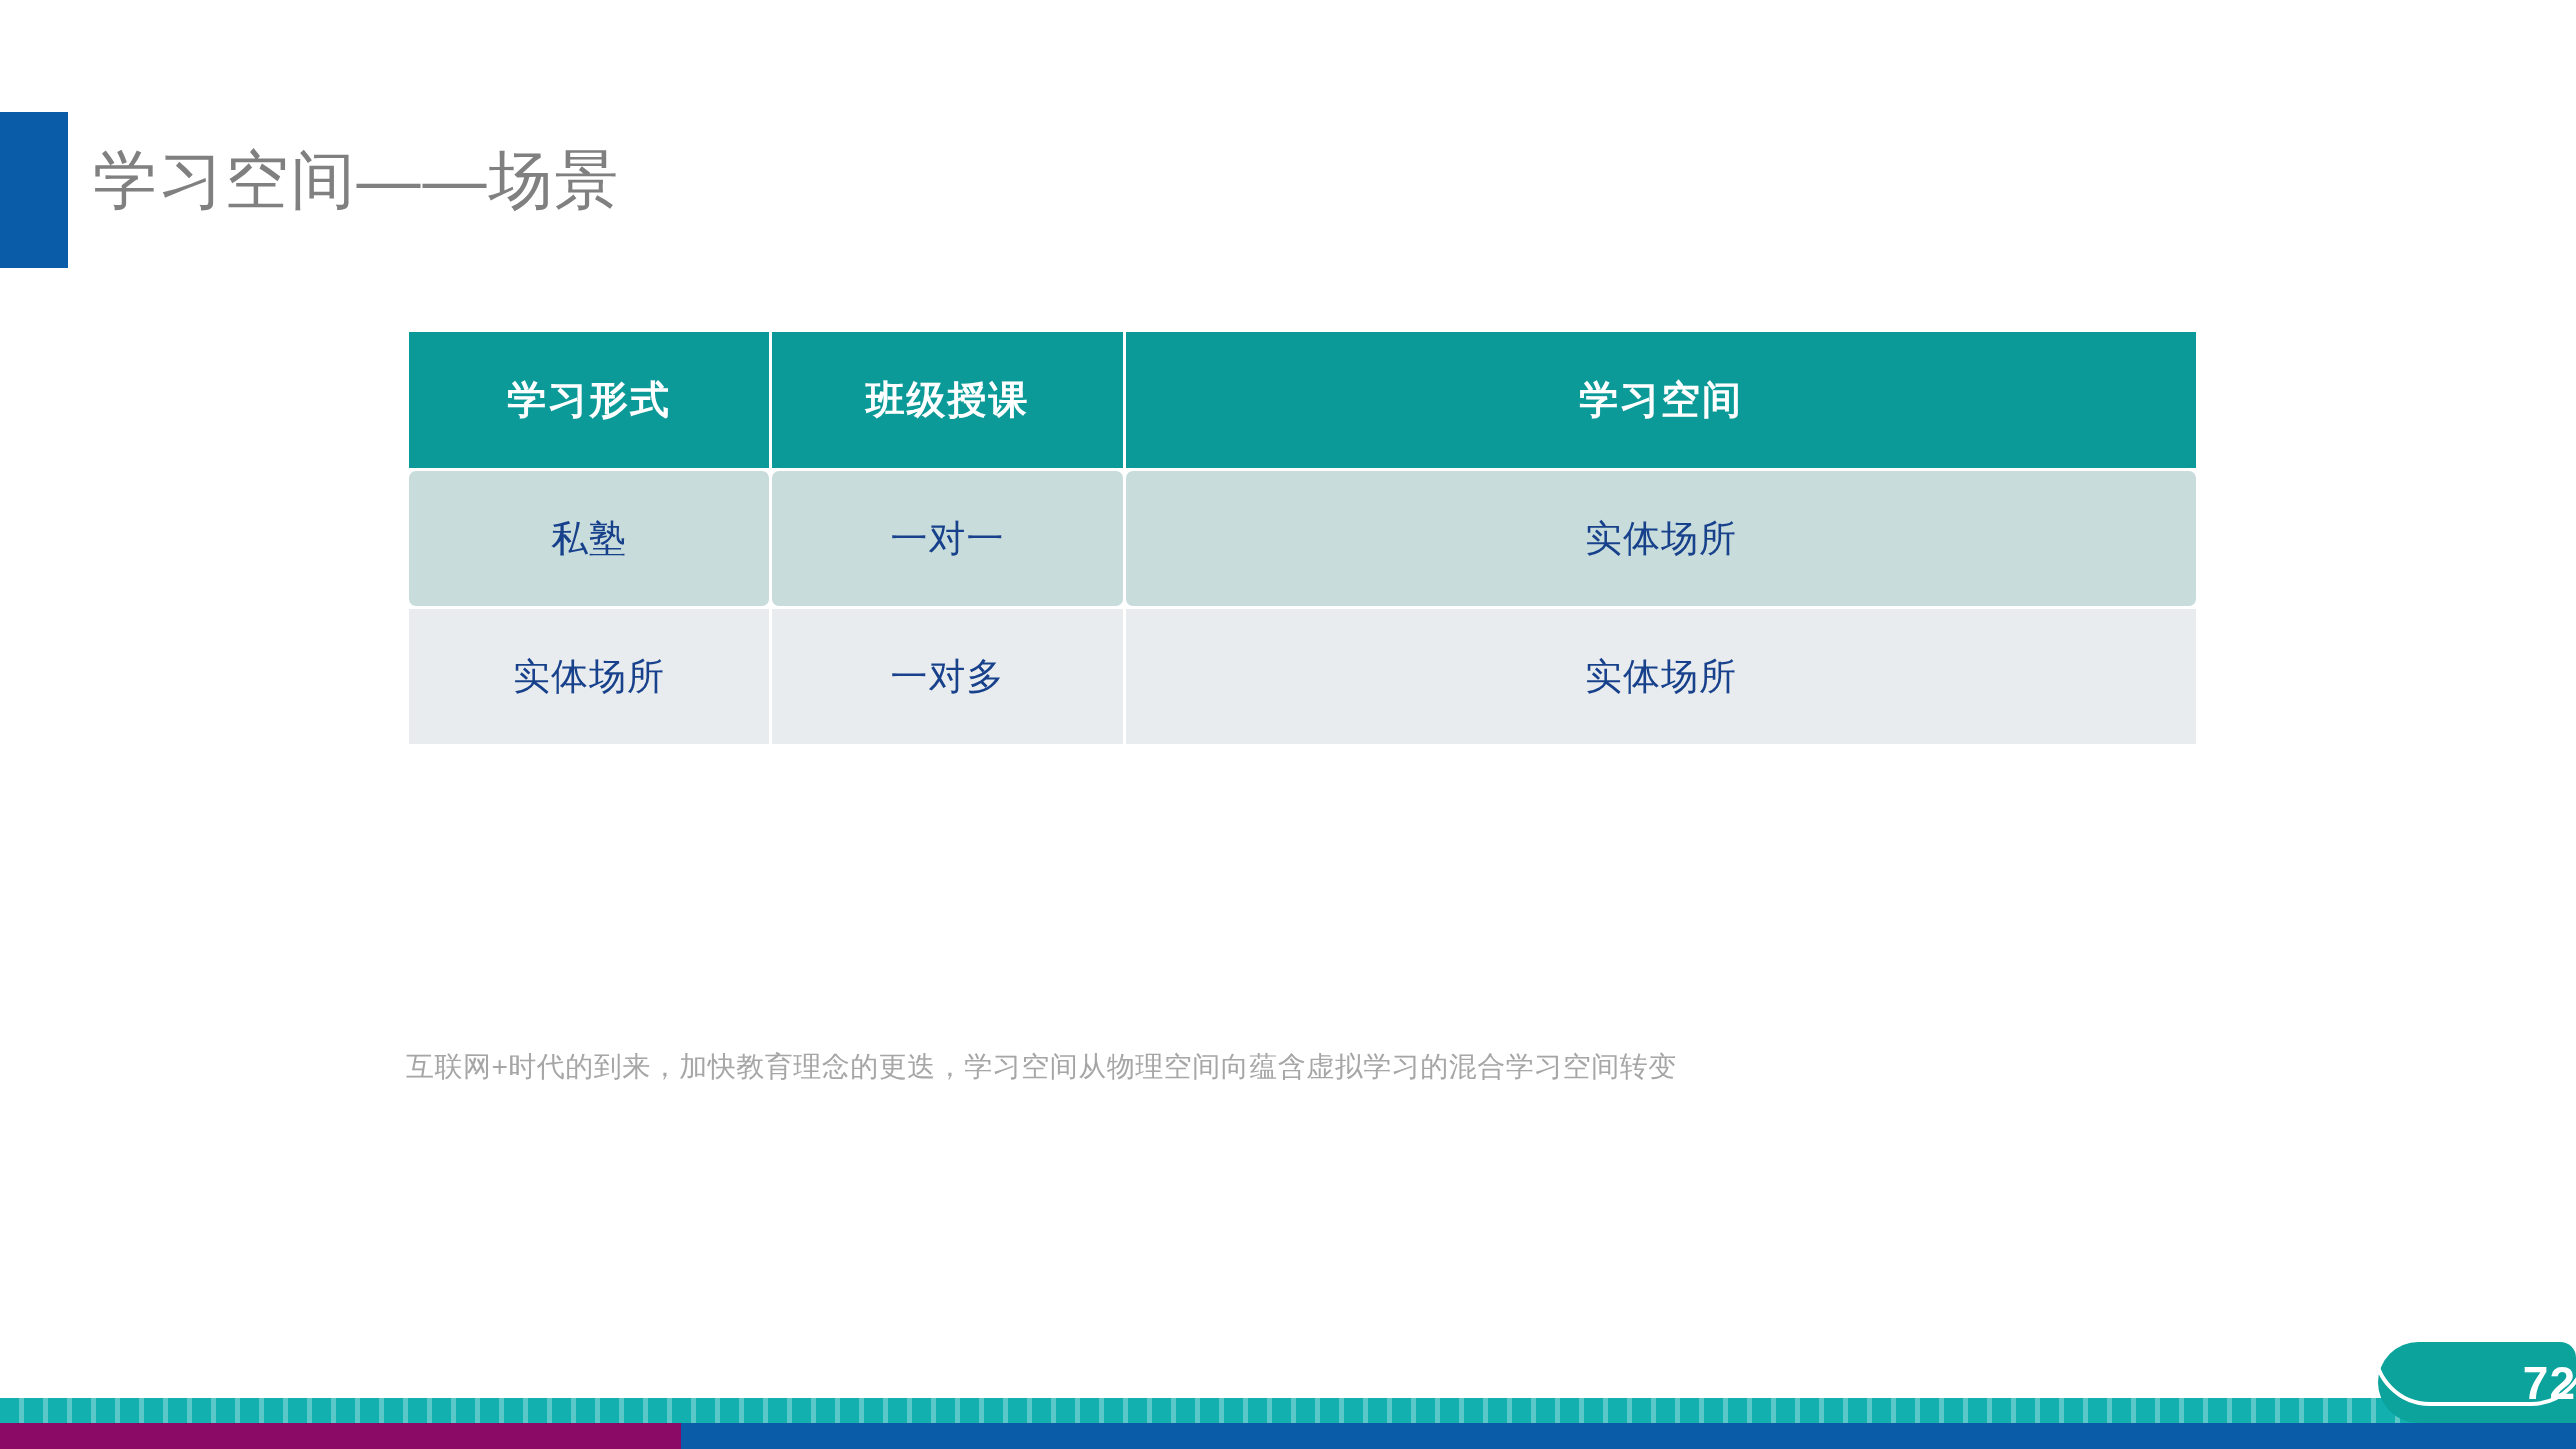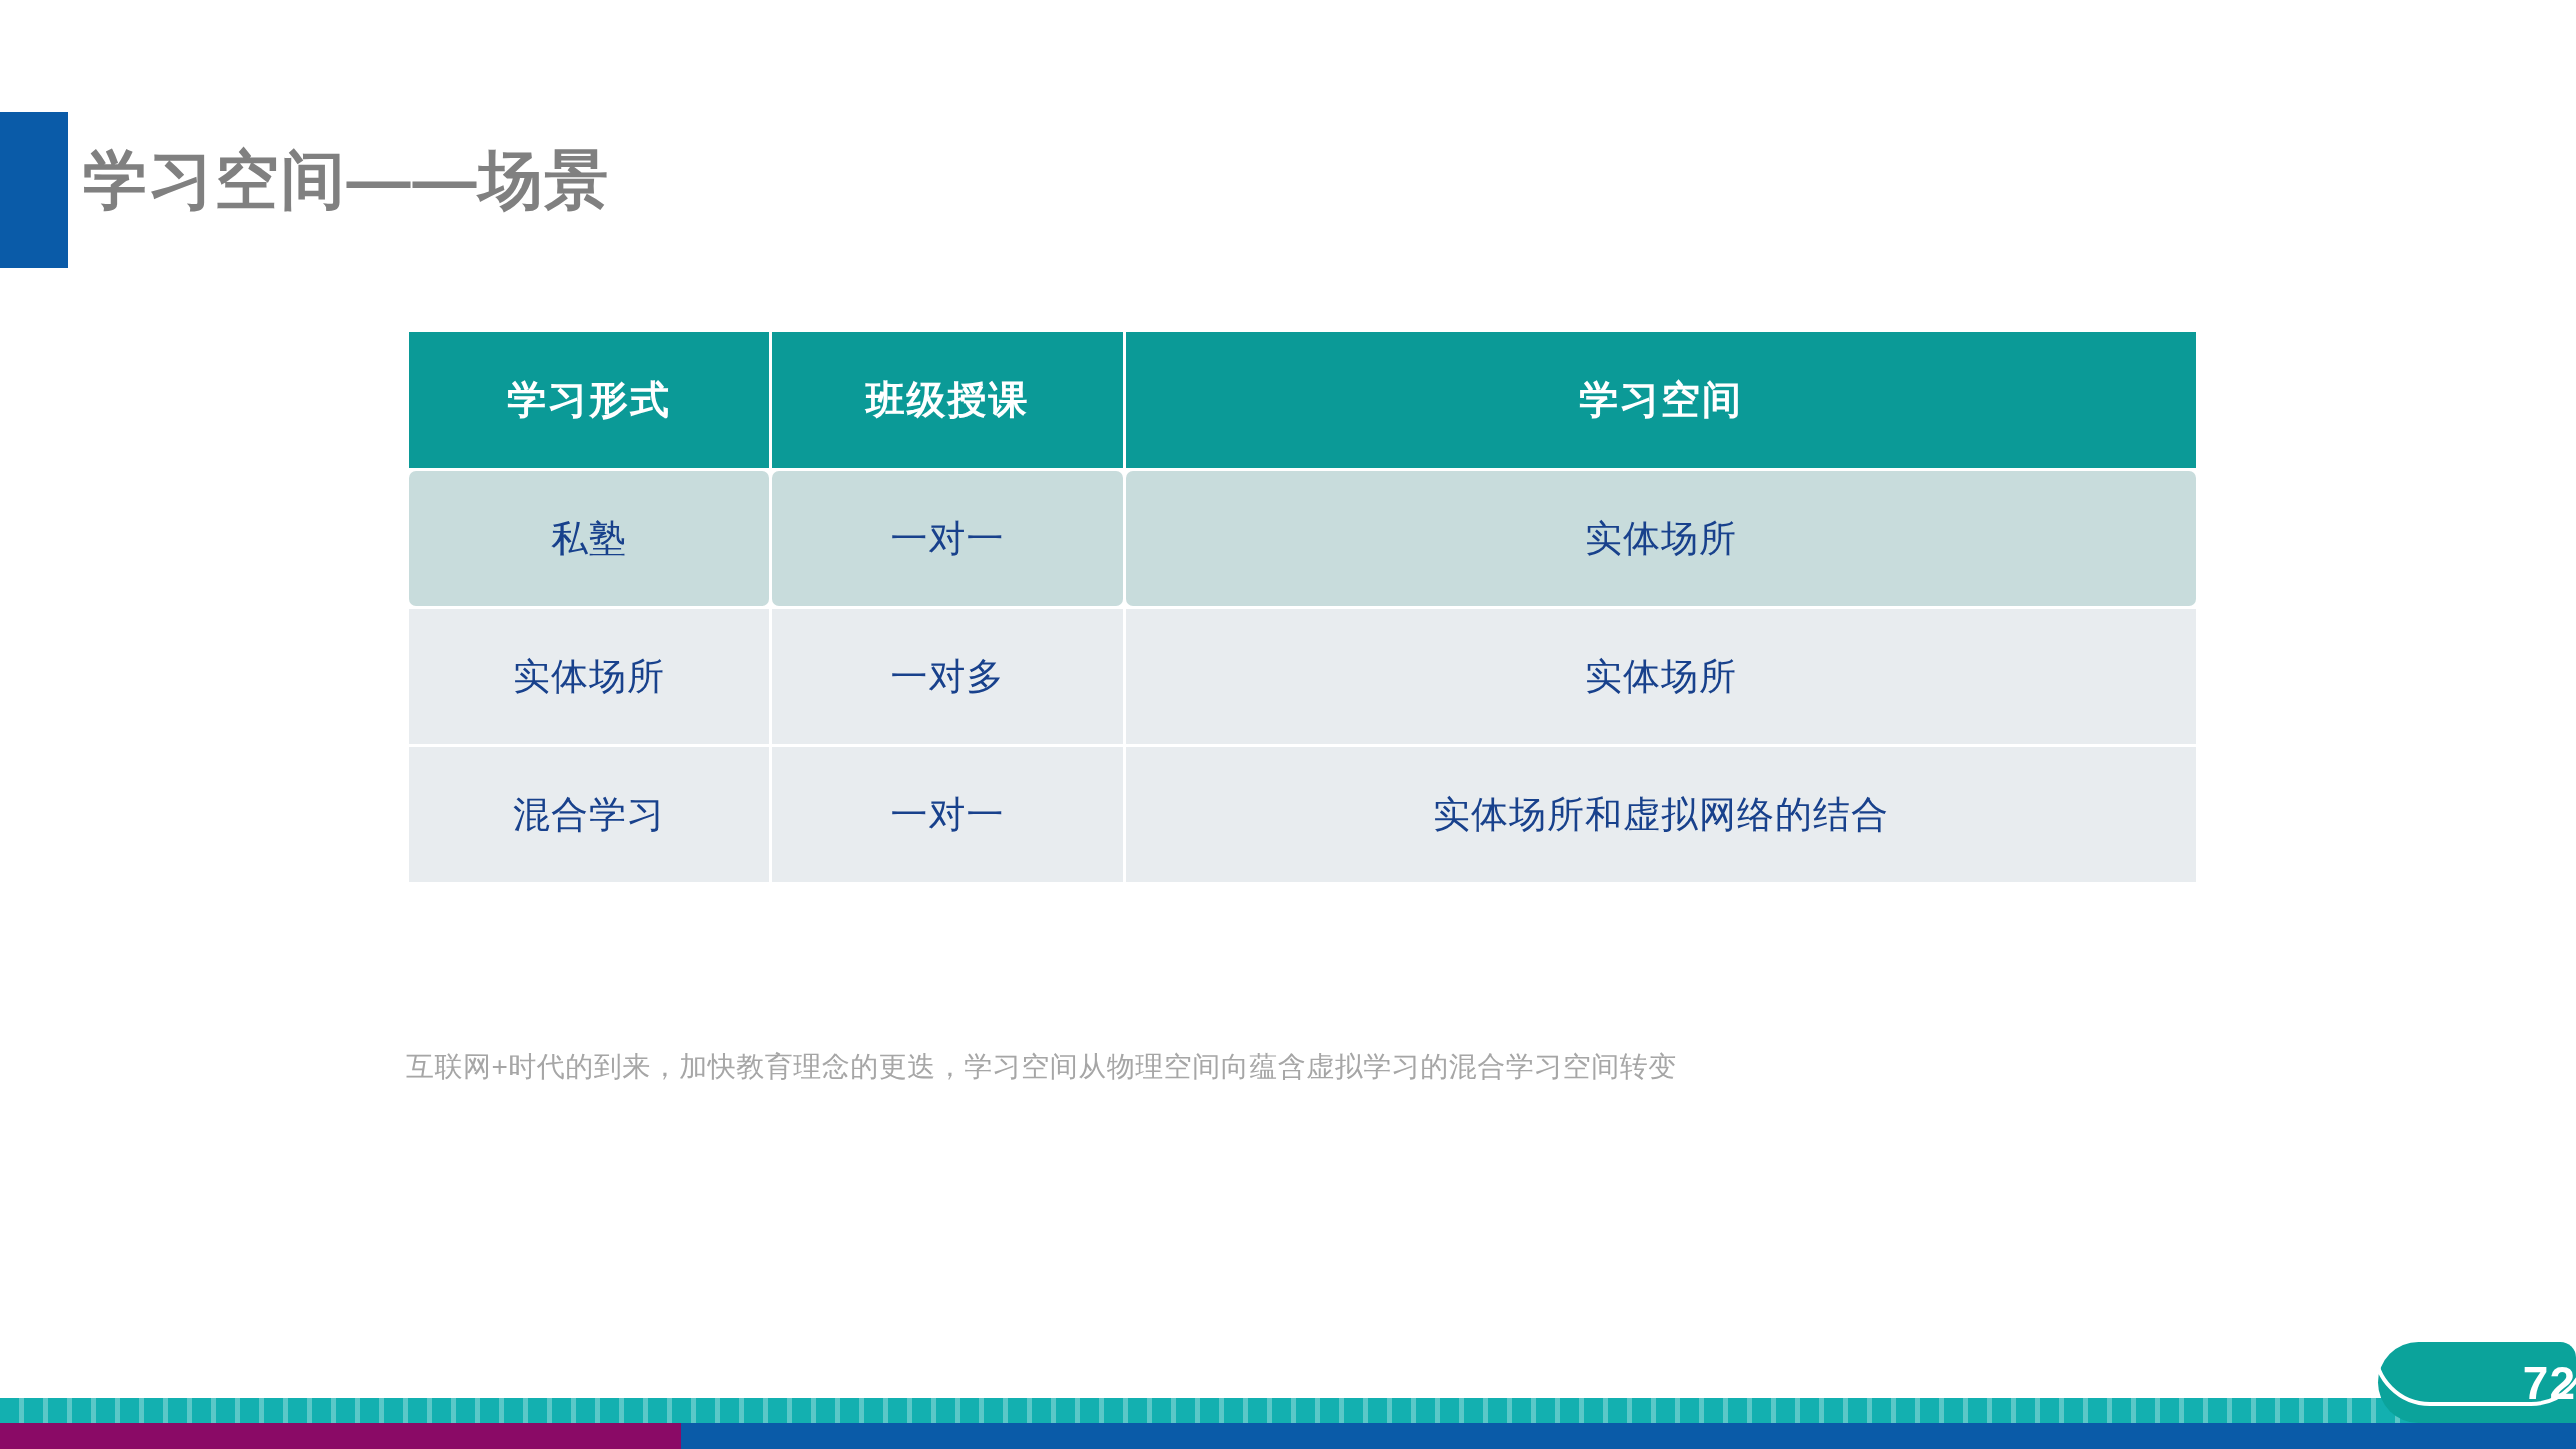--- a/index.html
+++ b/index.html
@@ -23,24 +23,24 @@
   .title-accent {
     position: absolute;
     left: 0;
     top: 112px;
     width: 68px;
     height: 156px;
     background: #0a5ba8;
   }
   .slide-title {
     position: absolute;
-    left: 83px;
+    left: 93px;
     top: 145px;
     font-size: 64px;
-    font-weight: bold;
+    font-weight: normal;
     color: #808080;
     letter-spacing: 1.9px;
     white-space: nowrap;
     line-height: 1.1;
   }
 
   
   .table-wrap {
     position: absolute;
     left: 406px;
@@ -190,25 +190,20 @@
         <tr class="row-odd">
           <td>私塾</td>
           <td>一对一</td>
           <td>实体场所</td>
         </tr>
         <tr class="row-even">
           <td>实体场所</td>
           <td>一对多</td>
           <td>实体场所</td>
         </tr>
-        <tr class="row-even">
-          <td>混合学习</td>
-          <td>一对一</td>
-          <td>实体场所和虚拟网络的结合</td>
-        </tr>
       </tbody>
     </table>
   </div>
 
   <div class="table-caption">互联网+时代的到来，加快教育理念的更迭，学习空间从物理空间向蕴含虚拟学习的混合学习空间转变</div>
 
   <div class="bottom-stripe-bar"></div>
   <div class="bottom-bar-purple"></div>
   <div class="bottom-bar-blue"></div>
 

